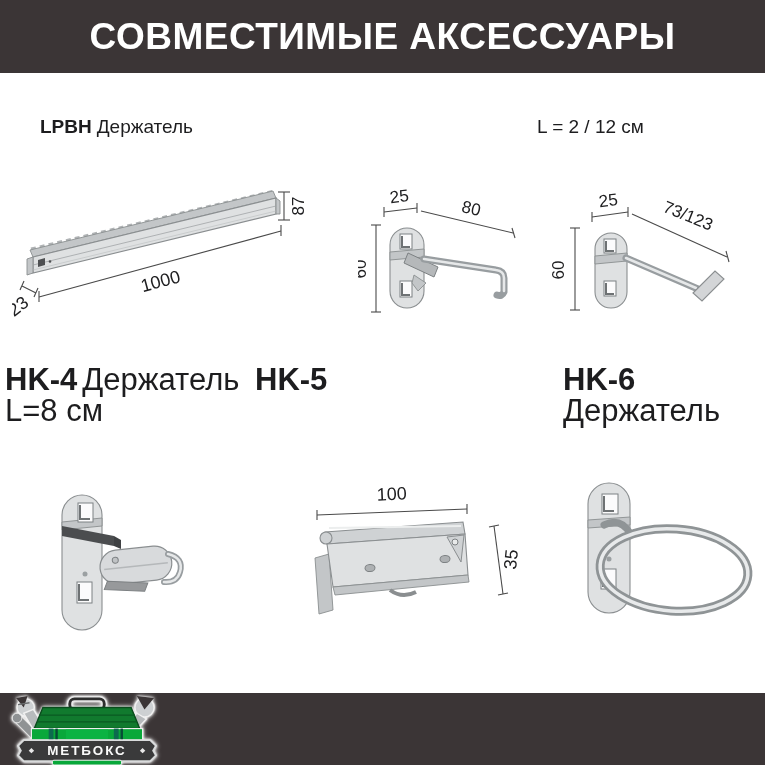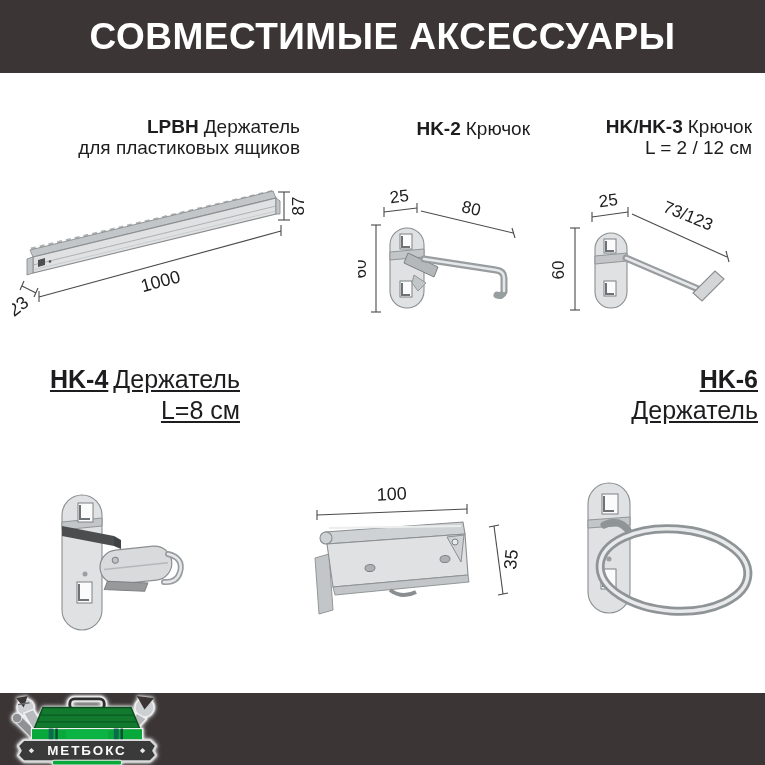--- a/index.html
+++ b/index.html
@@ -4,22 +4,22 @@
 <style>
   html,body{margin:0;padding:0;background:#ffffff;}
   .page{position:relative;width:765px;height:765px;background:#ffffff;overflow:hidden;
         font-family:"Liberation Sans",sans-serif;color:#1d1d1f;}
   
   .topbar{position:absolute;top:0;left:0;width:765px;height:73px;background:#3b3536;
           display:flex;align-items:center;justify-content:center;}
   .topbar h1{margin:0;color:#ffffff;font-size:37px;font-weight:700;letter-spacing:.5px;}
   .bottombar{position:absolute;top:693px;left:0;width:765px;height:72px;background:#3b3536;}
   
-  .plabel{position:absolute;text-align:right;line-height:21px;font-size:19px;}
-  .plabel.lg{font-size:25px;line-height:31px;text-decoration:underline;}
+  .plabel{position:absolute;text-align:left;line-height:21px;font-size:19px;}
+  .plabel.lg{font-size:31px;line-height:31px;}
   .plabel b{font-weight:700;margin-right:5px;}
   
   .drw{position:absolute;}
   .dim{stroke:#4a4a4a;stroke-width:1.1;fill:none;}
   .dt{font-family:"Liberation Sans",sans-serif;font-size:17px;fill:#202022;}
   .dt18{font-family:"Liberation Sans",sans-serif;font-size:18px;fill:#202022;}
   .metal{fill:#dfe1e2;stroke:#8a8e90;stroke-width:1.1;}
   .metal2{fill:#c3c6c8;stroke:#8a8e90;stroke-width:.9;}
   .rod{fill:none;stroke:#989da0;stroke-width:7;stroke-linecap:round;stroke-linejoin:round;}
   .rodhl{fill:none;stroke:#e6e8e9;stroke-width:2.6;stroke-linecap:round;stroke-linejoin:round;}
@@ -34,27 +34,22 @@
 <body>
 
 <div class="page">
 
   <header class="topbar">
     <h1>СОВМЕСТИМЫЕ АКСЕССУАРЫ</h1>
   </header>
 
   <div class="plabel" style="left:40px;top:116px;width:260px;">
     <div><b>LPBH</b><span>Держатель</span></div>
-    <div>для пластиковых ящиков</div>
-  </div>
-  <div class="plabel" style="left:330px;top:118px;width:200px;">
-    <div><b>HK-2</b><span>Крючок</span></div>
   </div>
   <div class="plabel" style="left:537px;top:116px;width:215px;">
-    <div><b>HK/HK-3</b><span>Крючок</span></div>
     <div>L = 2 / 12 см</div>
   </div>
 
   <svg class="drw" style="left:12px;top:178px;" width="305" height="150" viewBox="0 0 305 150">
     <line x1="19" y1="71" x2="262" y2="13" stroke="#b0b3b5" stroke-width="3" stroke-dasharray="5 4"></line>
     <polygon points="21,79 264,20 261,13 18,72" class="metal2"></polygon>
     <polygon points="21,79 264,20 264,36 21,95" class="metal"></polygon>
     <line x1="21" y1="87" x2="264" y2="28" stroke="#aeb1b3" stroke-width="1"></line>
     <line x1="21" y1="92" x2="264" y2="33" stroke="#c9cccd" stroke-width="1"></line>
     <polygon points="15,81 21,79 21,95 15,97" class="metal2"></polygon>
@@ -125,20 +120,21 @@
     <path d="M78,70 L150,101" class="rod"></path>
     <path d="M78,70 L148,100" class="rodhl"></path>
     <polygon points="145,105 167,83 176,91 154,113" fill="#d3d5d7" stroke="#8a8e90" stroke-width="1.1"></polygon>
   </svg>
 
   <div class="plabel lg" style="left:5px;top:364px;width:235px;">
     <div><b>HK-4</b><span>Держатель</span></div>
     <div>L=8 см</div>
   </div>
   <div class="plabel lg" style="left:255px;top:364px;width:305px;">
+    <div><b style="margin:0;">HK-5</b></div>
   </div>
   <div class="plabel lg" style="left:563px;top:364px;width:195px;">
     <div><b style="margin:0;">HK-6</b></div>
     <div>Держатель</div>
   </div>
 
   <svg class="drw" style="left:42px;top:478px;" width="160" height="160" viewBox="0 0 160 160">
     <rect x="20" y="17" width="40" height="135" rx="20" class="metal"></rect>
     <polygon points="20,44 60,40 60,48 20,52" class="metal2"></polygon>
     <rect x="36" y="25" width="15" height="19" class="slot"></rect>

